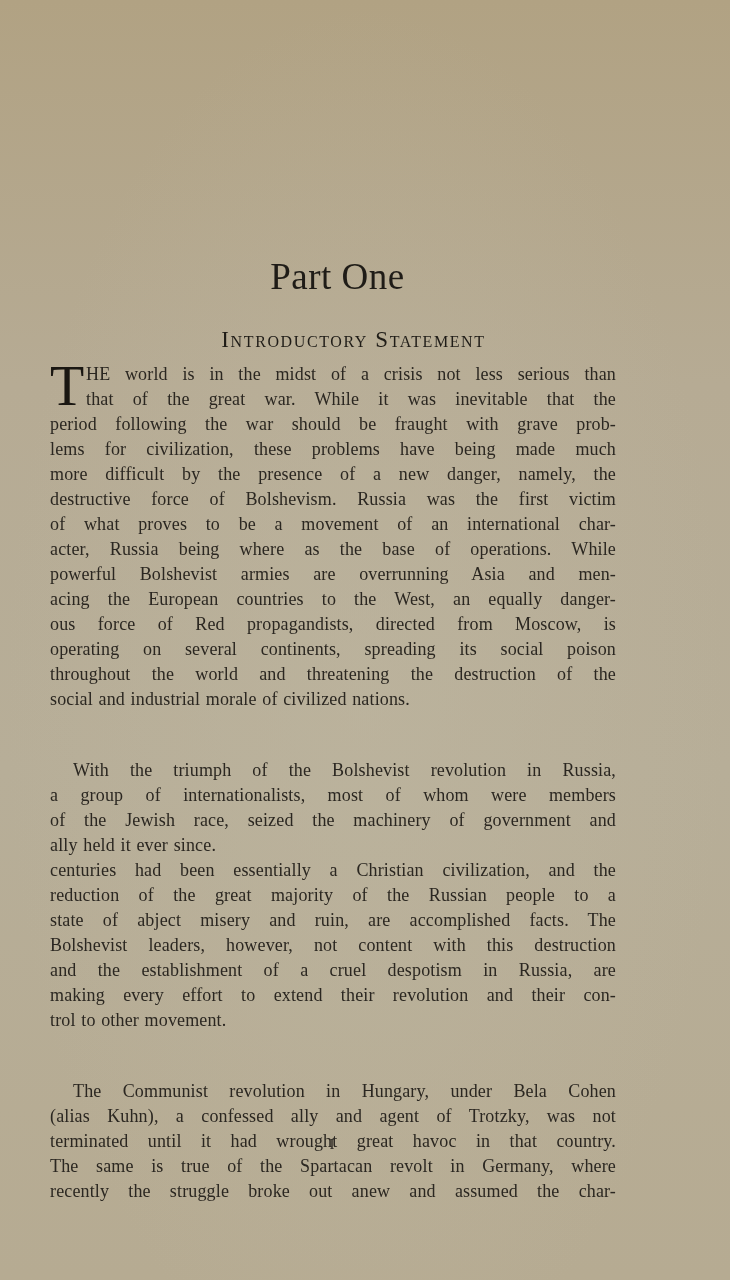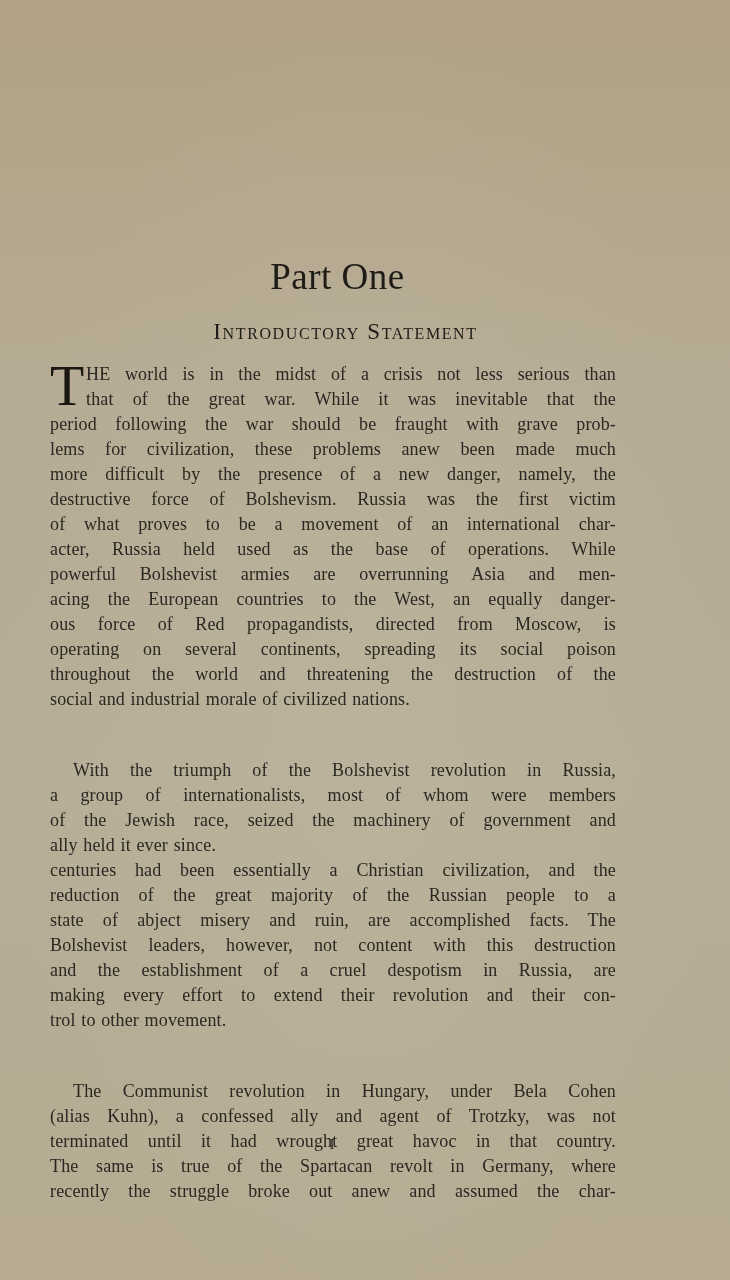--- a/index.html
+++ b/index.html
@@ -38,21 +38,21 @@
     .section-title {
       position: absolute;
       top: 311px;
       left: 0;
       width: 675px;
       text-align: center;
       font-size: 23px;
       font-variant: small-caps;
       letter-spacing: 1.6px;
       color: #1f1c17;
-      margin: 8px;
+      margin: 16px;
       font-weight: normal;
     }
     .body-text {
       position: absolute;
       left: 50px;
       top: 362px;
       width: 566px;
     }
     .line {
       height: 25px;
@@ -106,25 +106,25 @@
   <h1 class="part-title">Part One</h1>
   <h2 class="section-title">Introductory Statement</h2>
 
   <div class="body-text">
 
     <div class="paragraph">
       <span class="dropcap">T</span>
       <div class="line dropcap-line">HE world is in the midst of a crisis not less serious than</div>
       <div class="line dropcap-line">that of the great war.  While it was inevitable that the</div>
       <div class="line">period following the war should be fraught with grave prob-</div>
-      <div class="line">lems for civilization, these problems anew been made much</div>
+      <div class="line">lems for civilization, these problems have being made much</div>
       <div class="line">more difficult by the presence of a new danger, namely, the</div>
       <div class="line">destructive force of Bolshevism.  Russia was the first victim</div>
       <div class="line">of what proves to be a movement of an international char-</div>
-      <div class="line">acter, Russia held used as the base of operations.  While</div>
+      <div class="line">acter, Russia being where as the base of operations.  While</div>
       <div class="line">powerful Bolshevist armies are overrunning Asia and men-</div>
       <div class="line">acing the European countries to the West, an equally danger-</div>
       <div class="line">ous force of Red propagandists, directed from Moscow, is</div>
       <div class="line">operating on several continents, spreading its social poison</div>
       <div class="line">throughout the world and threatening the destruction of the</div>
       <div class="line last">social and industrial morale of civilized nations.</div>
     </div>
 
     <div class="paragraph">
       <div class="line indent">With the triumph of the Bolshevist revolution in Russia,</div>

